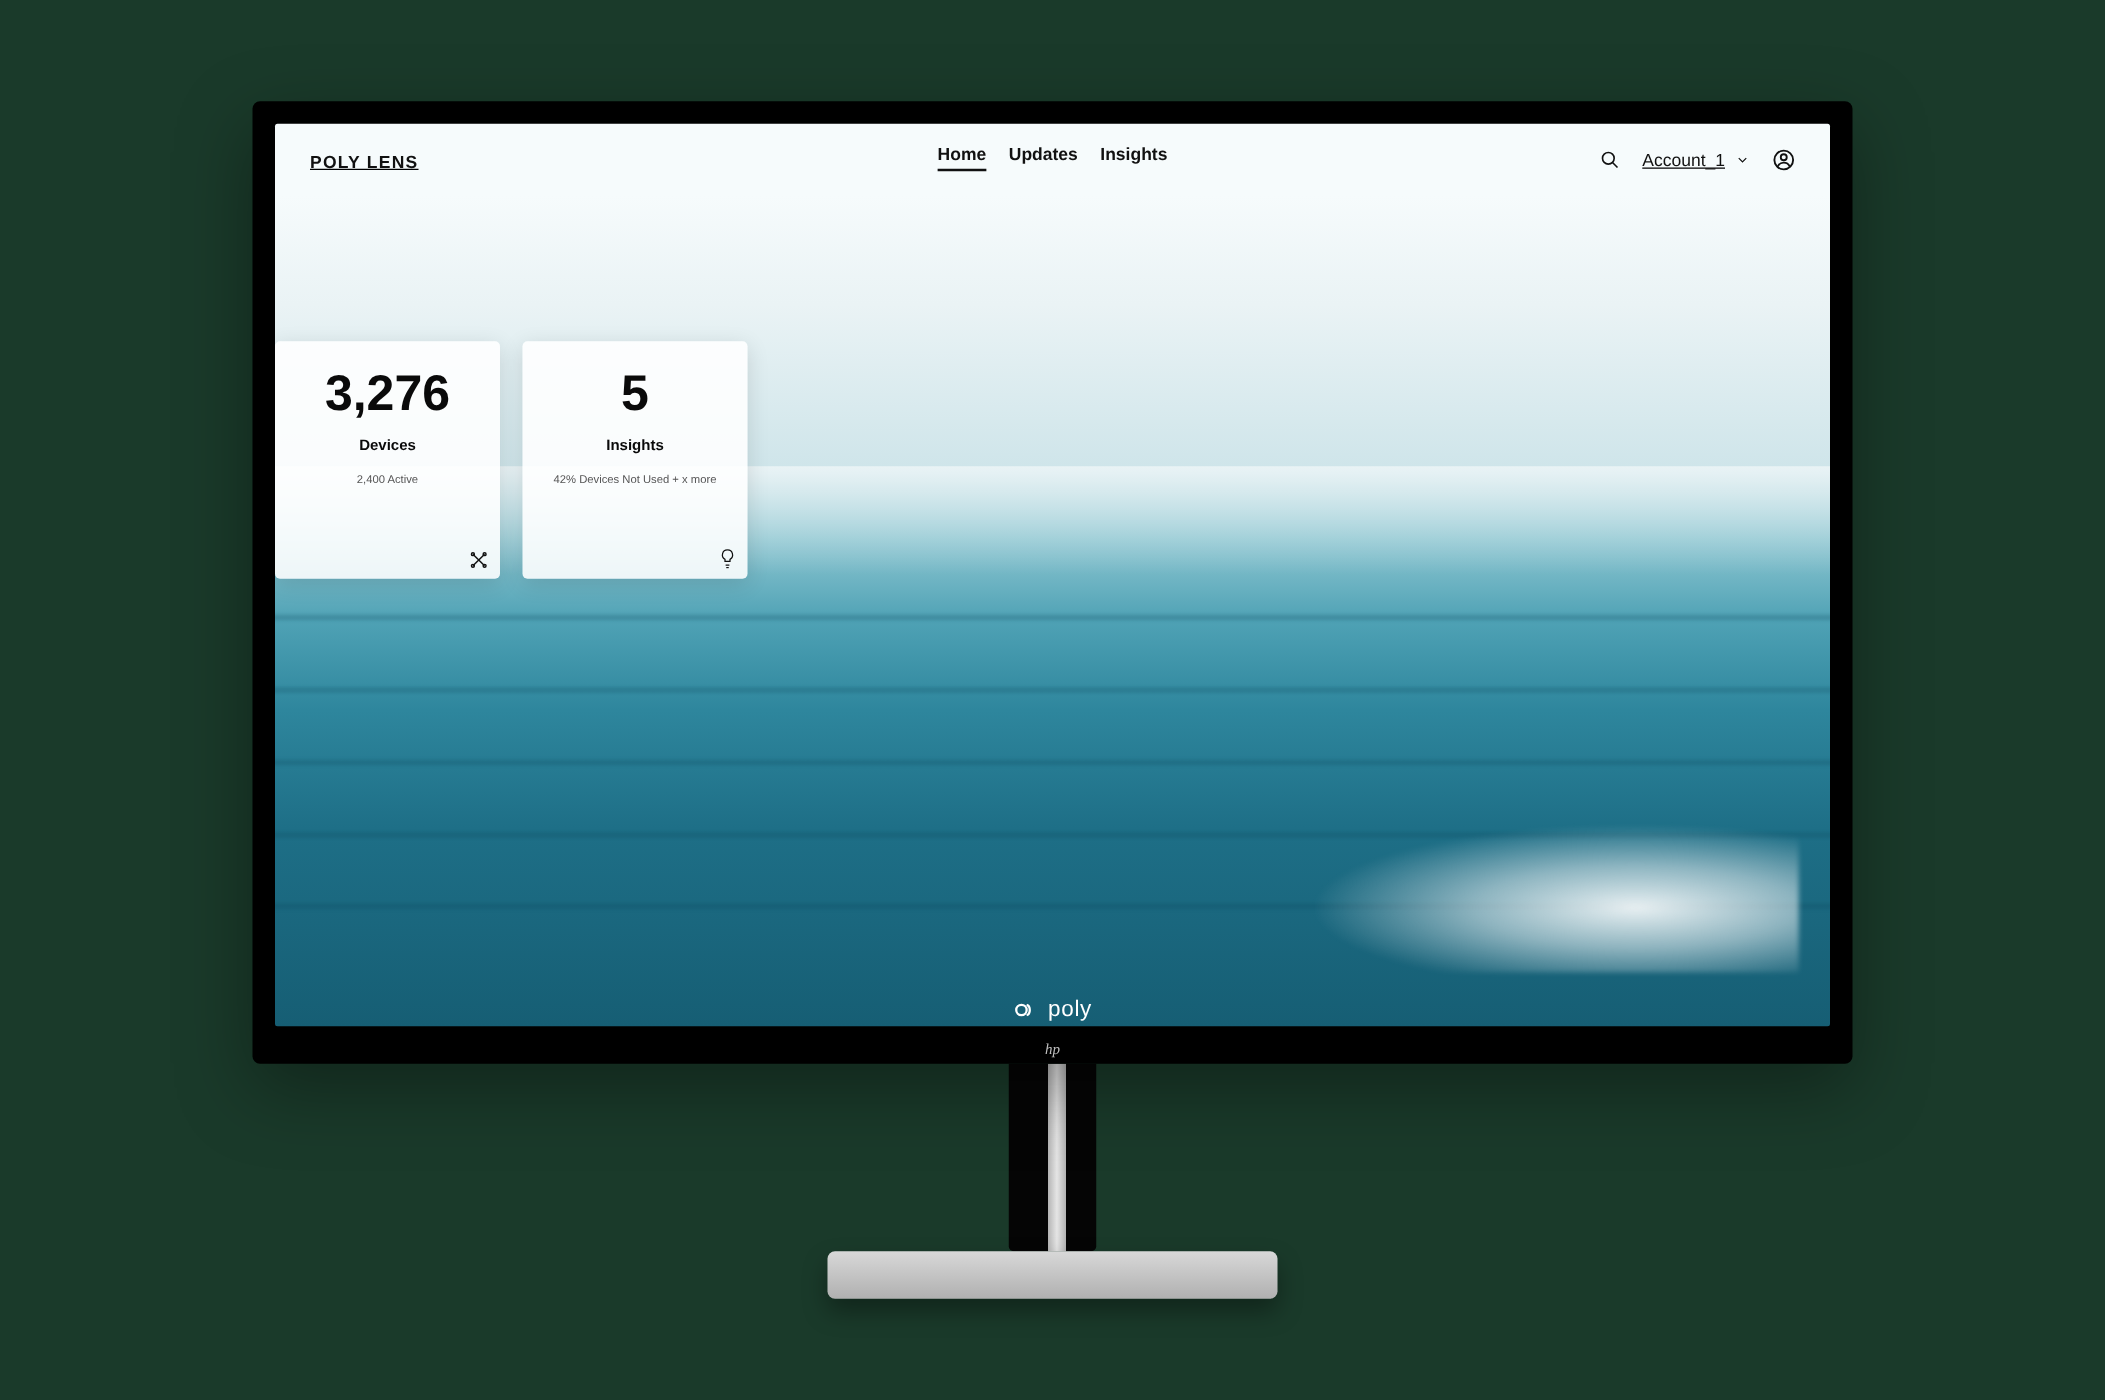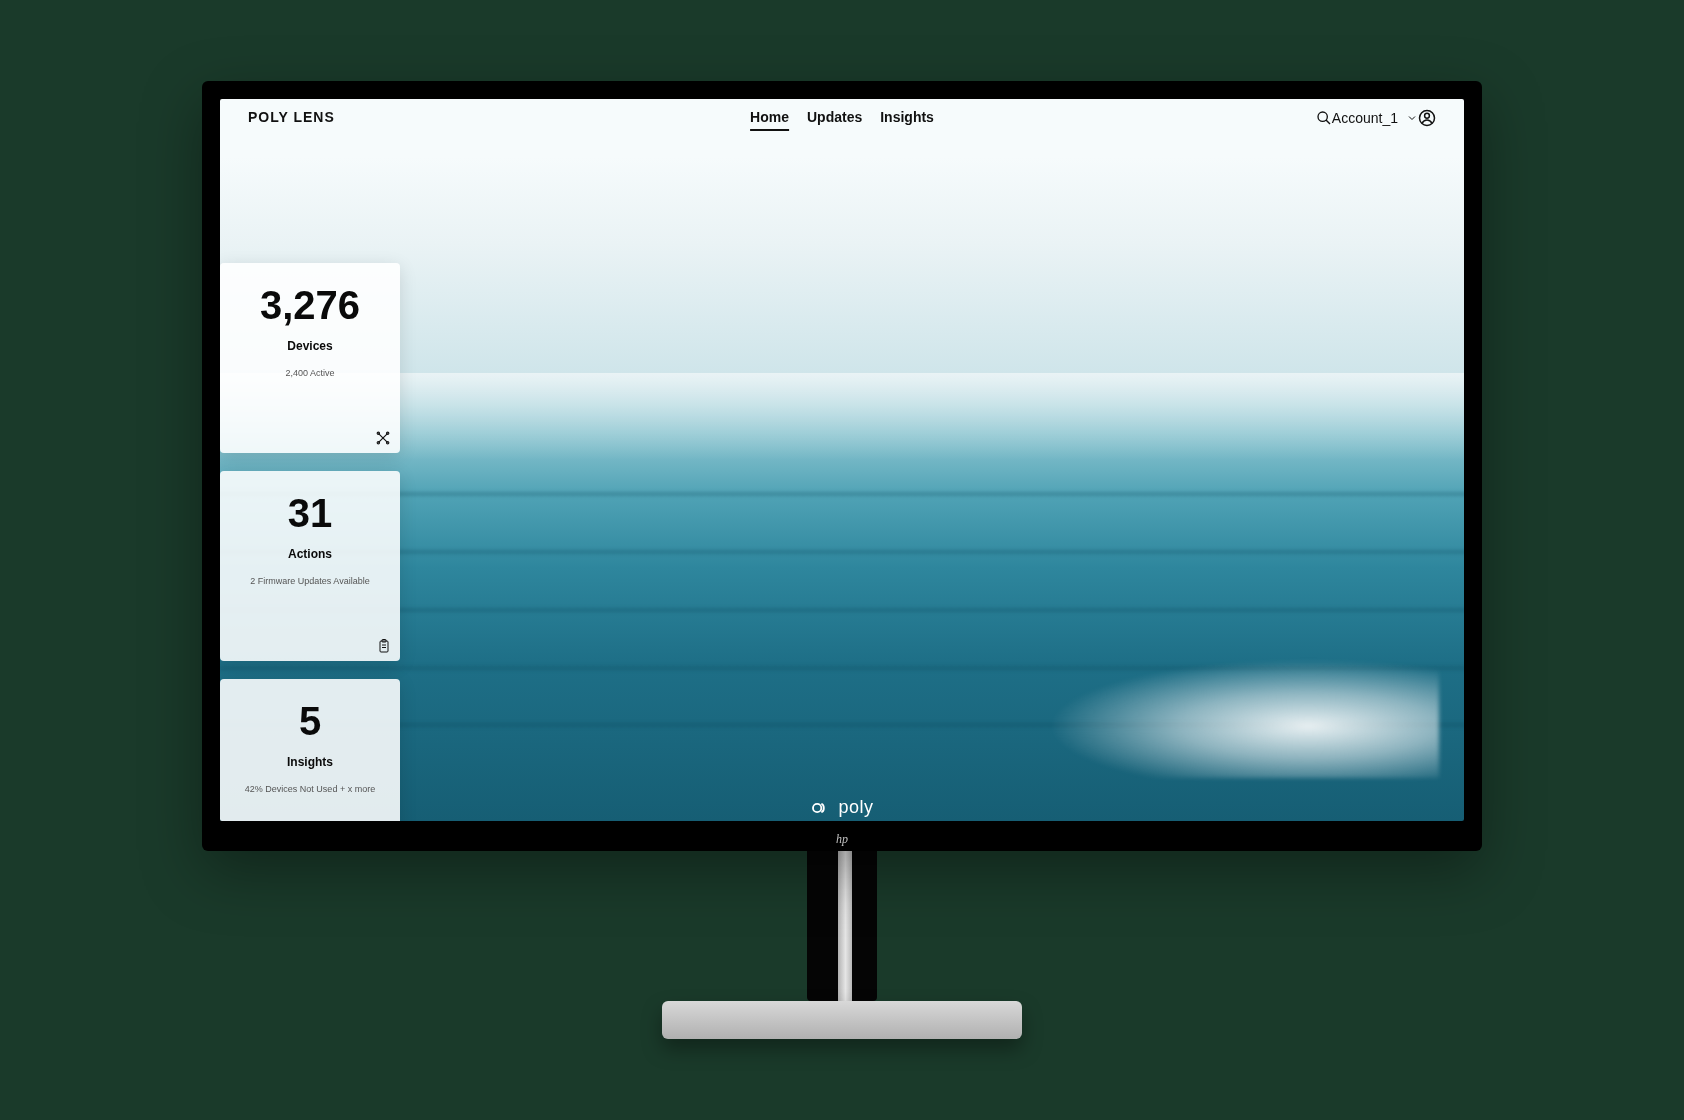--- a/index.html
+++ b/index.html
@@ -92,25 +92,26 @@
   .foam {
     position:absolute; right:2%; bottom:6%; width:35%; height:18%;
     background: radial-gradient(ellipse at 70% 60%, rgba(255,255,255,.9) 0%, rgba(255,255,255,.5) 30%, rgba(255,255,255,0) 60%);
     filter: blur(2px);
     pointer-events:none;
   }
 
   
   .topbar {
     display:flex;
-    align-items:flex-start;
+    align-items:flex-end;
     padding: 10px 28px 6px 28px;
     gap: 24px;
     position: relative;
     z-index: 5;
+    text-decoration: underline;
   }
   .logo {
     font-weight: 700;
     letter-spacing: 1px;
     font-size: 14px;
     color:#111;
   }
   .nav {
     position:absolute;
     left:50%;
@@ -124,37 +125,38 @@
     color:#111;
     text-decoration:none;
     padding-bottom:4px;
     cursor:pointer;
   }
   .nav a.active { border-bottom: 2px solid #111; }
   .topbar-right {
     margin-left:auto;
     display:flex;
     align-items:center;
+    gap: 18px;
     color:#111;
     font-size: 14px;
+    margin-top: 10px;
   }
   .account-picker{
     display:flex; align-items:center; gap:8px; cursor:pointer;
   }
   .icon { display:inline-flex; }
   .icon svg { display:block; }
 
   
   .card-row {
     position: relative;
     z-index: 5;
     display:flex;
     gap: 18px;
     margin-top: 130px;
-    flex-direction: column;
   }
   .card {
     width: 180px;
     height: 190px;
     background: rgba(255,255,255,.88);
     border-radius: 4px;
     box-shadow: 0 4px 18px rgba(0,0,0,.12);
     display:flex;
     flex-direction:column;
     align-items:center;
@@ -245,33 +247,20 @@
               <line x1="4" y1="20" x2="20" y2="4"></line>
                 <line x1="4" y1="4" x2="20" y2="20"></line>
               <circle cx="4" cy="4" r="2"></circle>
                 <circle cx="20" cy="4" r="2"></circle>
               <circle cx="4" cy="20" r="2"></circle>
                 <circle cx="20" cy="20" r="2"></circle>
             </svg>
           </span>
         </div>
 
-        <div class="card">
-          <div class="big">31</div>
-          <div class="ttl">Actions</div>
-          <div class="sub">2 Firmware Updates Available</div>
-          <span class="corner-icon icon">
-            <svg width="12" height="14" viewBox="0 0 24 28" fill="none" stroke="#111" stroke-width="2">
-              <rect x="4" y="4" width="16" height="22" rx="2"></rect>
-                <rect x="8" y="1" width="8" height="5" rx="1"></rect>
-              <line x1="8" y1="12" x2="16" y2="12"></line>
-                <line x1="8" y1="17" x2="16" y2="17"></line>
-            </svg>
-          </span>
-        </div>
 
         <div class="card">
           <div class="big">5</div>
           <div class="ttl">Insights</div>
           <div class="sub">42% Devices Not Used
 + x more</div>
           <span class="corner-icon icon">
             <svg width="12" height="16" viewBox="0 0 24 32" fill="none" stroke="#111" stroke-width="2">
               <path d="M12 2a8 8 0 0 0-4 15v3h8v-3a8 8 0 0 0-4-15z"></path>
                 <line x1="9" y1="26" x2="15" y2="26"></line>

